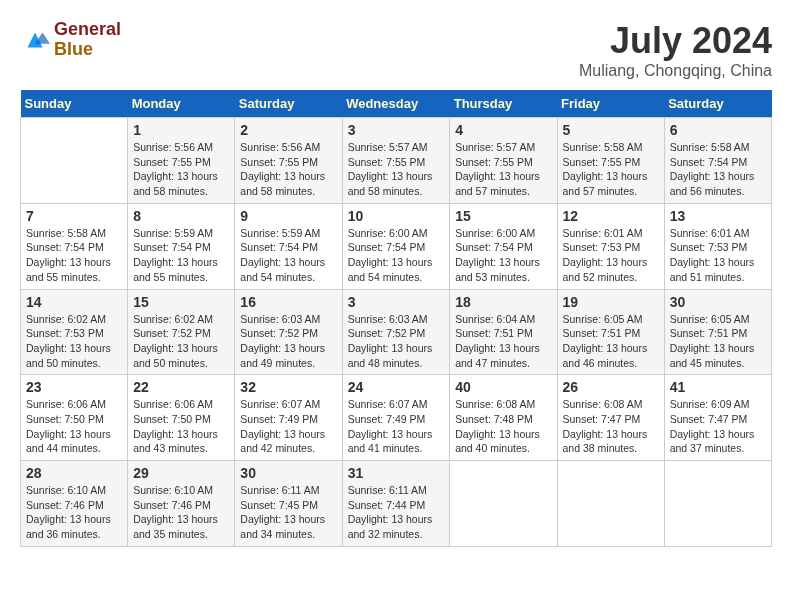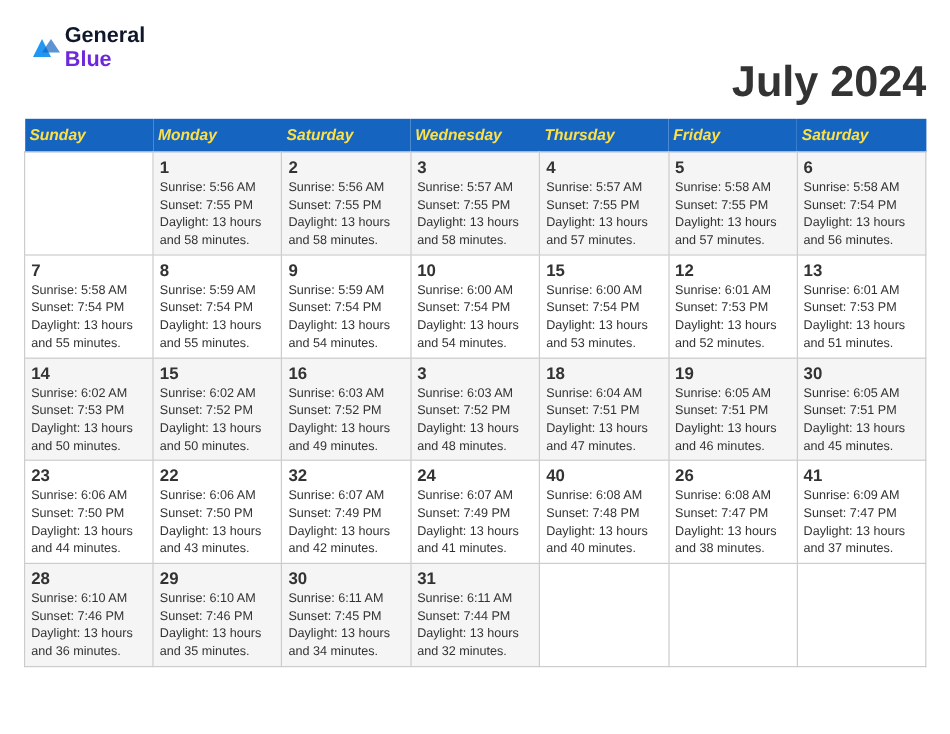--- a/index.html
+++ b/index.html
@@ -21,52 +21,50 @@
       align-items: center;
       gap: 4px;
     }
     .logo-text {
       font-size: 18px;
       font-weight: bold;
       color: #333;
       line-height: 1.1;
     }
     .logo-text span {
-      color: #0f172a;
+      color: #7f1d1d;
     }
     .logo-icon {
       width: 30px;
       height: 30px;
     }
     .title-area {
       text-align: right;
-      margin-top: 27px;
     }
     .main-title {
       font-size: 36px;
       font-weight: bold;
       color: #333;
     }
     .subtitle {
       font-size: 16px;
       color: #555;
     }
     table {
       width: 100%;
       border-collapse: collapse;
       font-size: 11px;
     }
     thead tr th {
       background-color: #1565C0;
-      color: #fde047;
+      color: #fef9c3;
       padding: 6px 4px;
       text-align: left;
       font-size: 13px;
       font-weight: bold;
-      font-style: italic;
     }
     tbody tr td {
       border: 1px solid #ccc;
       padding: 4px 5px;
       vertical-align: top;
       width: 108px;
     }
     tbody tr:nth-child(odd) td {
       background-color: #f5f5f5;
     }
@@ -93,25 +91,26 @@
 <body>
 
 <div class="header-area">
   <div class="logo">
     <svg class="logo-icon" viewBox="0 0 40 40">
       <polygon points="10,30 20,10 30,30" fill="#2196F3"></polygon>
       <polygon points="20,25 30,10 40,25" fill="#1565C0" opacity="0.7"></polygon>
     </svg>
     <div class="logo-text">
       <div><span>General</span></div>
-      <div style="color:#6d28d9">Blue</div>
+      <div style="color:#a16207">Blue</div>
     </div>
   </div>
   <div class="title-area">
     <div class="main-title">July 2024</div>
+    <div class="subtitle">Muliang, Chongqing, China</div>
   </div>
 </div>
 
 <table>
   <thead>
     <tr>
     <th>Sunday</th>
         <th>Monday</th>
         <th>Saturday</th>
         <th>Wednesday</th>

